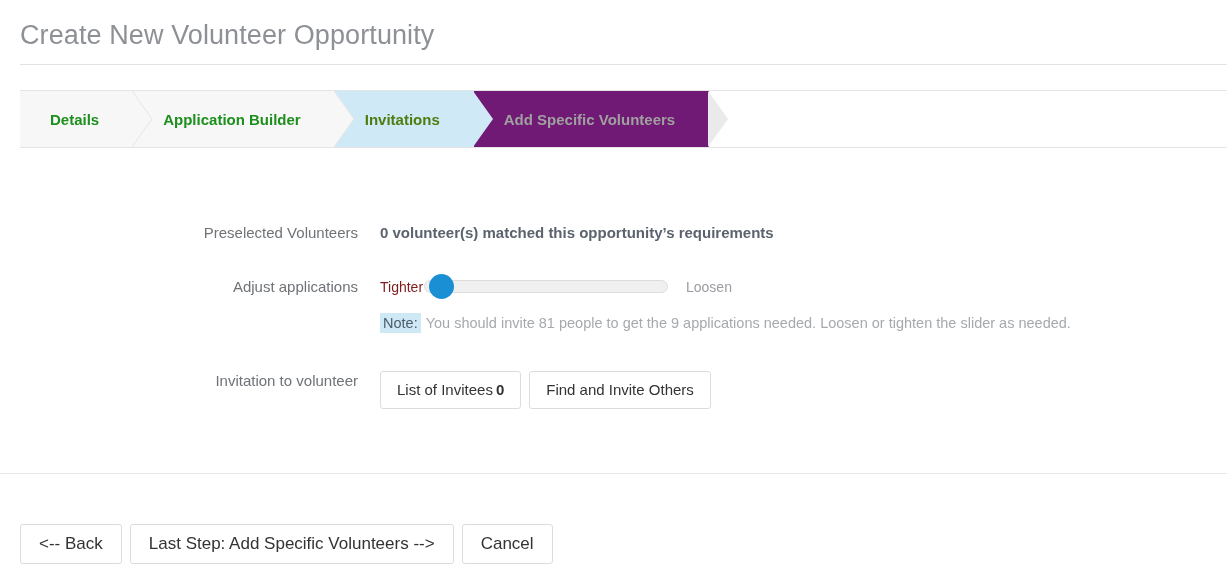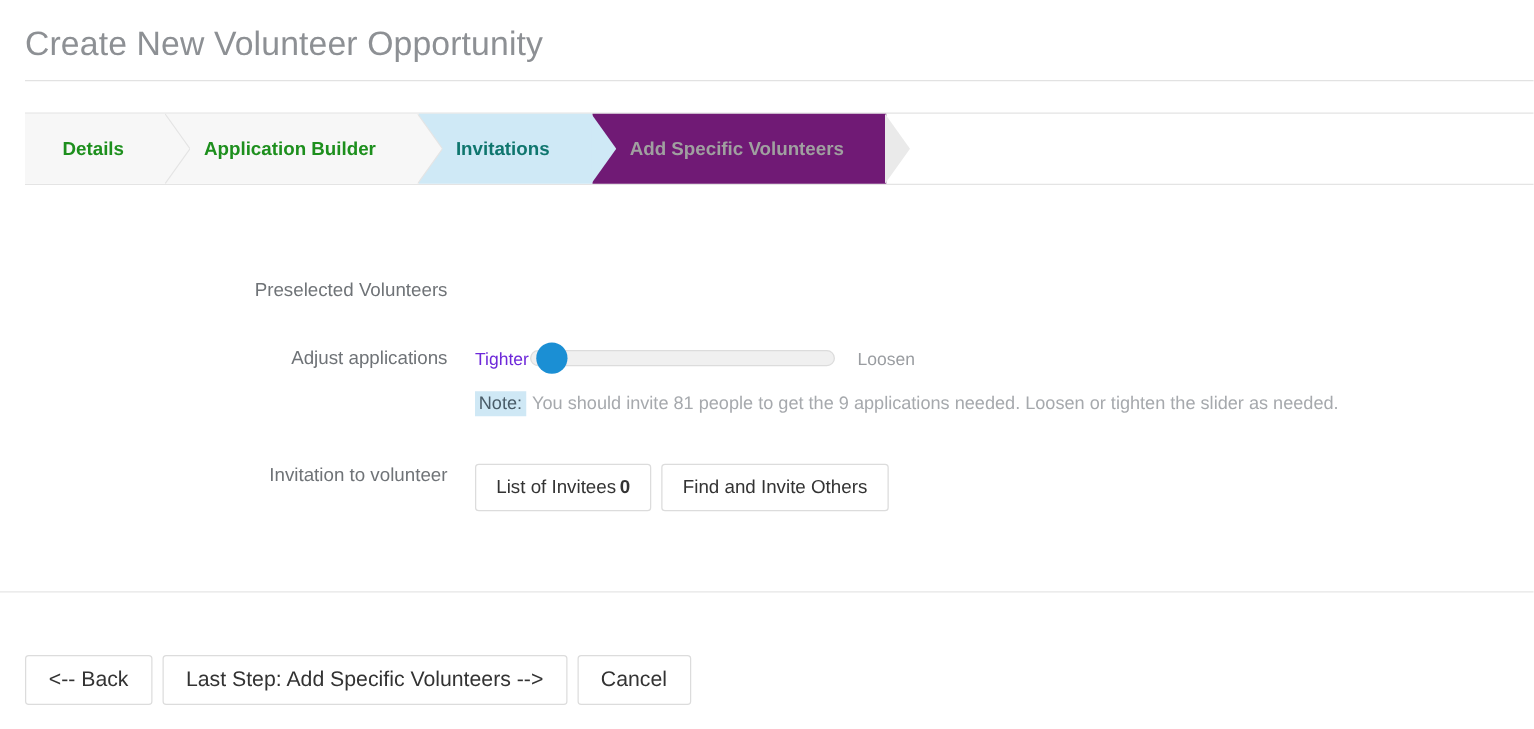--- a/index.html
+++ b/index.html
@@ -64,21 +64,21 @@
   .step-arrow-fill,
   .step-arrow-line {
     position: absolute;
     right: -19px;
     top: 0;
     width: 20px;
     height: 100%;
     z-index: 2;
   }
   .step-done { color: #1d8f1d; background: #f7f7f7; }
-  .step-current { color: #0f766e; background: #cfe9f6; }
+  .step-current { color: #4d7c0f; background: #cfe9f6; }
   .step-todo { color: #a0a0a0; background: #701a75; justify-content: center; }
   .step-1 { padding-left: 30px; }
 
   
   .form-area {
     position: relative;
     height: 306px;
   }
   .form-row {
     display: flex;
@@ -109,21 +109,21 @@
 
   .row-adjust { margin-top: 34px; }
   .slider-line {
     display: flex;
     align-items: center;
     height: 20px;
     position: relative;
   }
   .slider-edge-label {
     font-size: 14px;
-    color: #6d28d9;
+    color: #7f1d1d;
     line-height: 20px;
   }
   .slider-edge-label.left {
     position: absolute;
     left: 0;
     top: 0;
   }
   .slider-widget {
     position: relative;
     margin-left: 44px;
@@ -246,20 +246,23 @@
       </svg>
     </div>
 
   </div>
 </div>
 
 <div class="form-area">
 
   <div class="form-row row-preselected">
     <div class="form-label">Preselected Volunteers</div>
+    <div class="form-control">
+      <div class="matched-text">0 volunteer(s) matched this opportunity’s requirements</div>
+    </div>
   </div>
 
   <div class="form-row row-adjust">
     <div class="form-label">Adjust applications</div>
     <div class="form-control">
       <div class="slider-line">
         <span class="slider-edge-label left">Tighter</span>
         <div class="slider-widget">
           <div class="slider-track"></div>
           <div class="slider-handle"></div>

